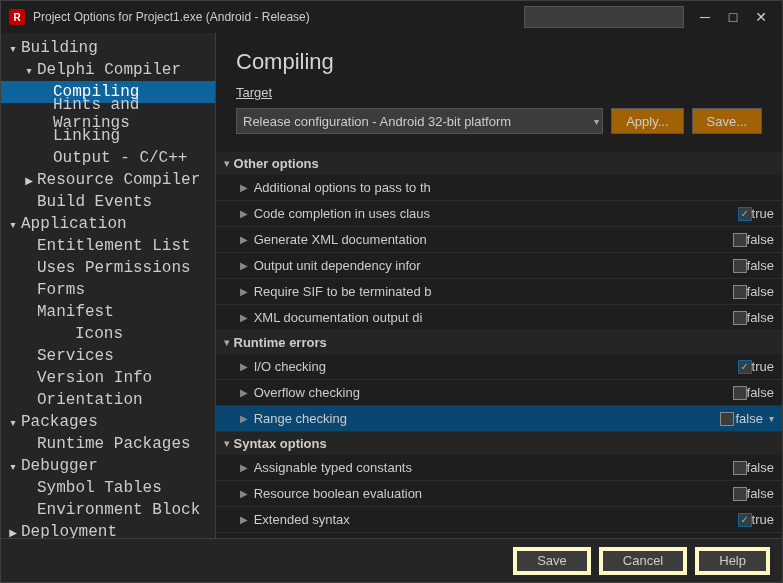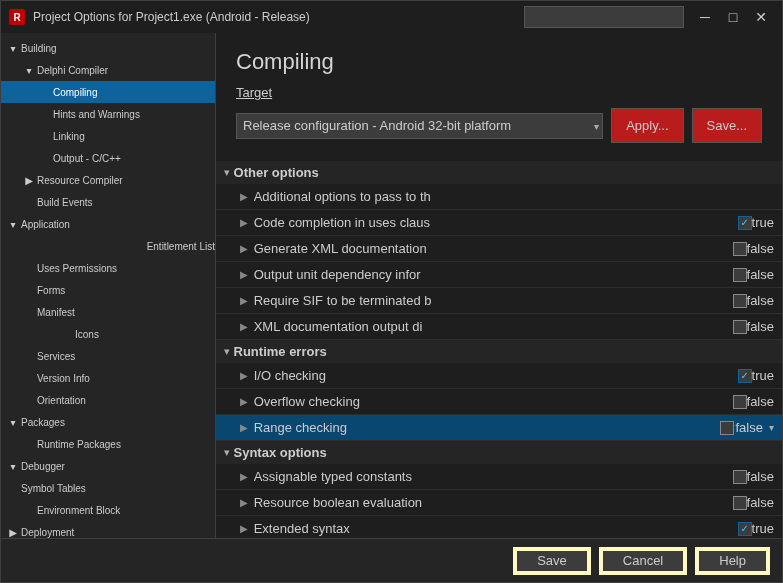--- a/index.html
+++ b/index.html
@@ -101,21 +101,21 @@
     .tree-item.selected { background: #0e639c; color: white; }
     .tree-item .arrow {
       width: 16px;
       height: 16px;
       display: flex;
       align-items: center;
       justify-content: center;
       font-size: 10px;
       flex-shrink: 0;
     }
-    .tree-item .label { flex: 1; font-size: 10px; }
+    .tree-item .label { flex: 1; font-size: 16px; font-family: Liberation Mono, monospace; }
     
     .main {
       flex: 1;
       background: #1e1e1e;
       display: flex;
       flex-direction: column;
       overflow: hidden;
     }
     .main-header {
       padding: 16px 20px 10px 20px;
@@ -156,24 +156,24 @@
     .target-select-arrow {
       position: absolute;
       right: 4px;
       top: 50%;
       transform: translateY(-50%);
       color: #aaa;
       pointer-events: none;
       font-size: 10px;
     }
     .apply-btn, .save-top-btn {
-      background: #b91c1c;
+      background: #a16207;
       border: 1px solid #555;
       color: #cccccc;
-      height: 35px;
+      height: 26px;
       padding: 0 14px;
       cursor: pointer;
       font-size: 13px;
       flex-shrink: 0;
     }
     
     .options-panel {
       flex: 1;
       overflow-y: auto;
       padding: 0;
@@ -299,21 +299,21 @@
     <span class="label">Resource Compiler</span>
   </div>
         <div class="tree-item" style="padding-left: 20px;">
     <span class="arrow"></span>
     <span class="label">Build Events</span>
   </div>
         <div class="tree-item" style="padding-left: 4px;">
     <span class="arrow">▾</span>
     <span class="label">Application</span>
   </div>
-        <div class="tree-item" style="padding-left: 20px; text-align: right;">
+        <div class="tree-item" style="padding-left: 20px;">
     <span class="arrow"></span>
     <span class="label">Entitlement List</span>
   </div>
         <div class="tree-item" style="padding-left: 20px;">
     <span class="arrow"></span>
     <span class="label">Uses Permissions</span>
   </div>
         <div class="tree-item" style="padding-left: 20px;">
     <span class="arrow"></span>
     <span class="label">Forms</span>
@@ -343,21 +343,21 @@
     <span class="label">Packages</span>
   </div>
         <div class="tree-item" style="padding-left: 20px;">
     <span class="arrow"></span>
     <span class="label">Runtime Packages</span>
   </div>
         <div class="tree-item" style="padding-left: 4px;">
     <span class="arrow">▾</span>
     <span class="label">Debugger</span>
   </div>
-        <div class="tree-item" style="padding-left: 4px;">
+        <div class="tree-item" style="padding-left: 20px;">
     <span class="arrow"></span>
     <span class="label">Symbol Tables</span>
   </div>
         <div class="tree-item" style="padding-left: 20px;">
     <span class="arrow"></span>
     <span class="label">Environment Block</span>
   </div>
         <div class="tree-item" style="padding-left: 4px;">
     <span class="arrow">▶</span>
     <span class="label">Deployment</span>

